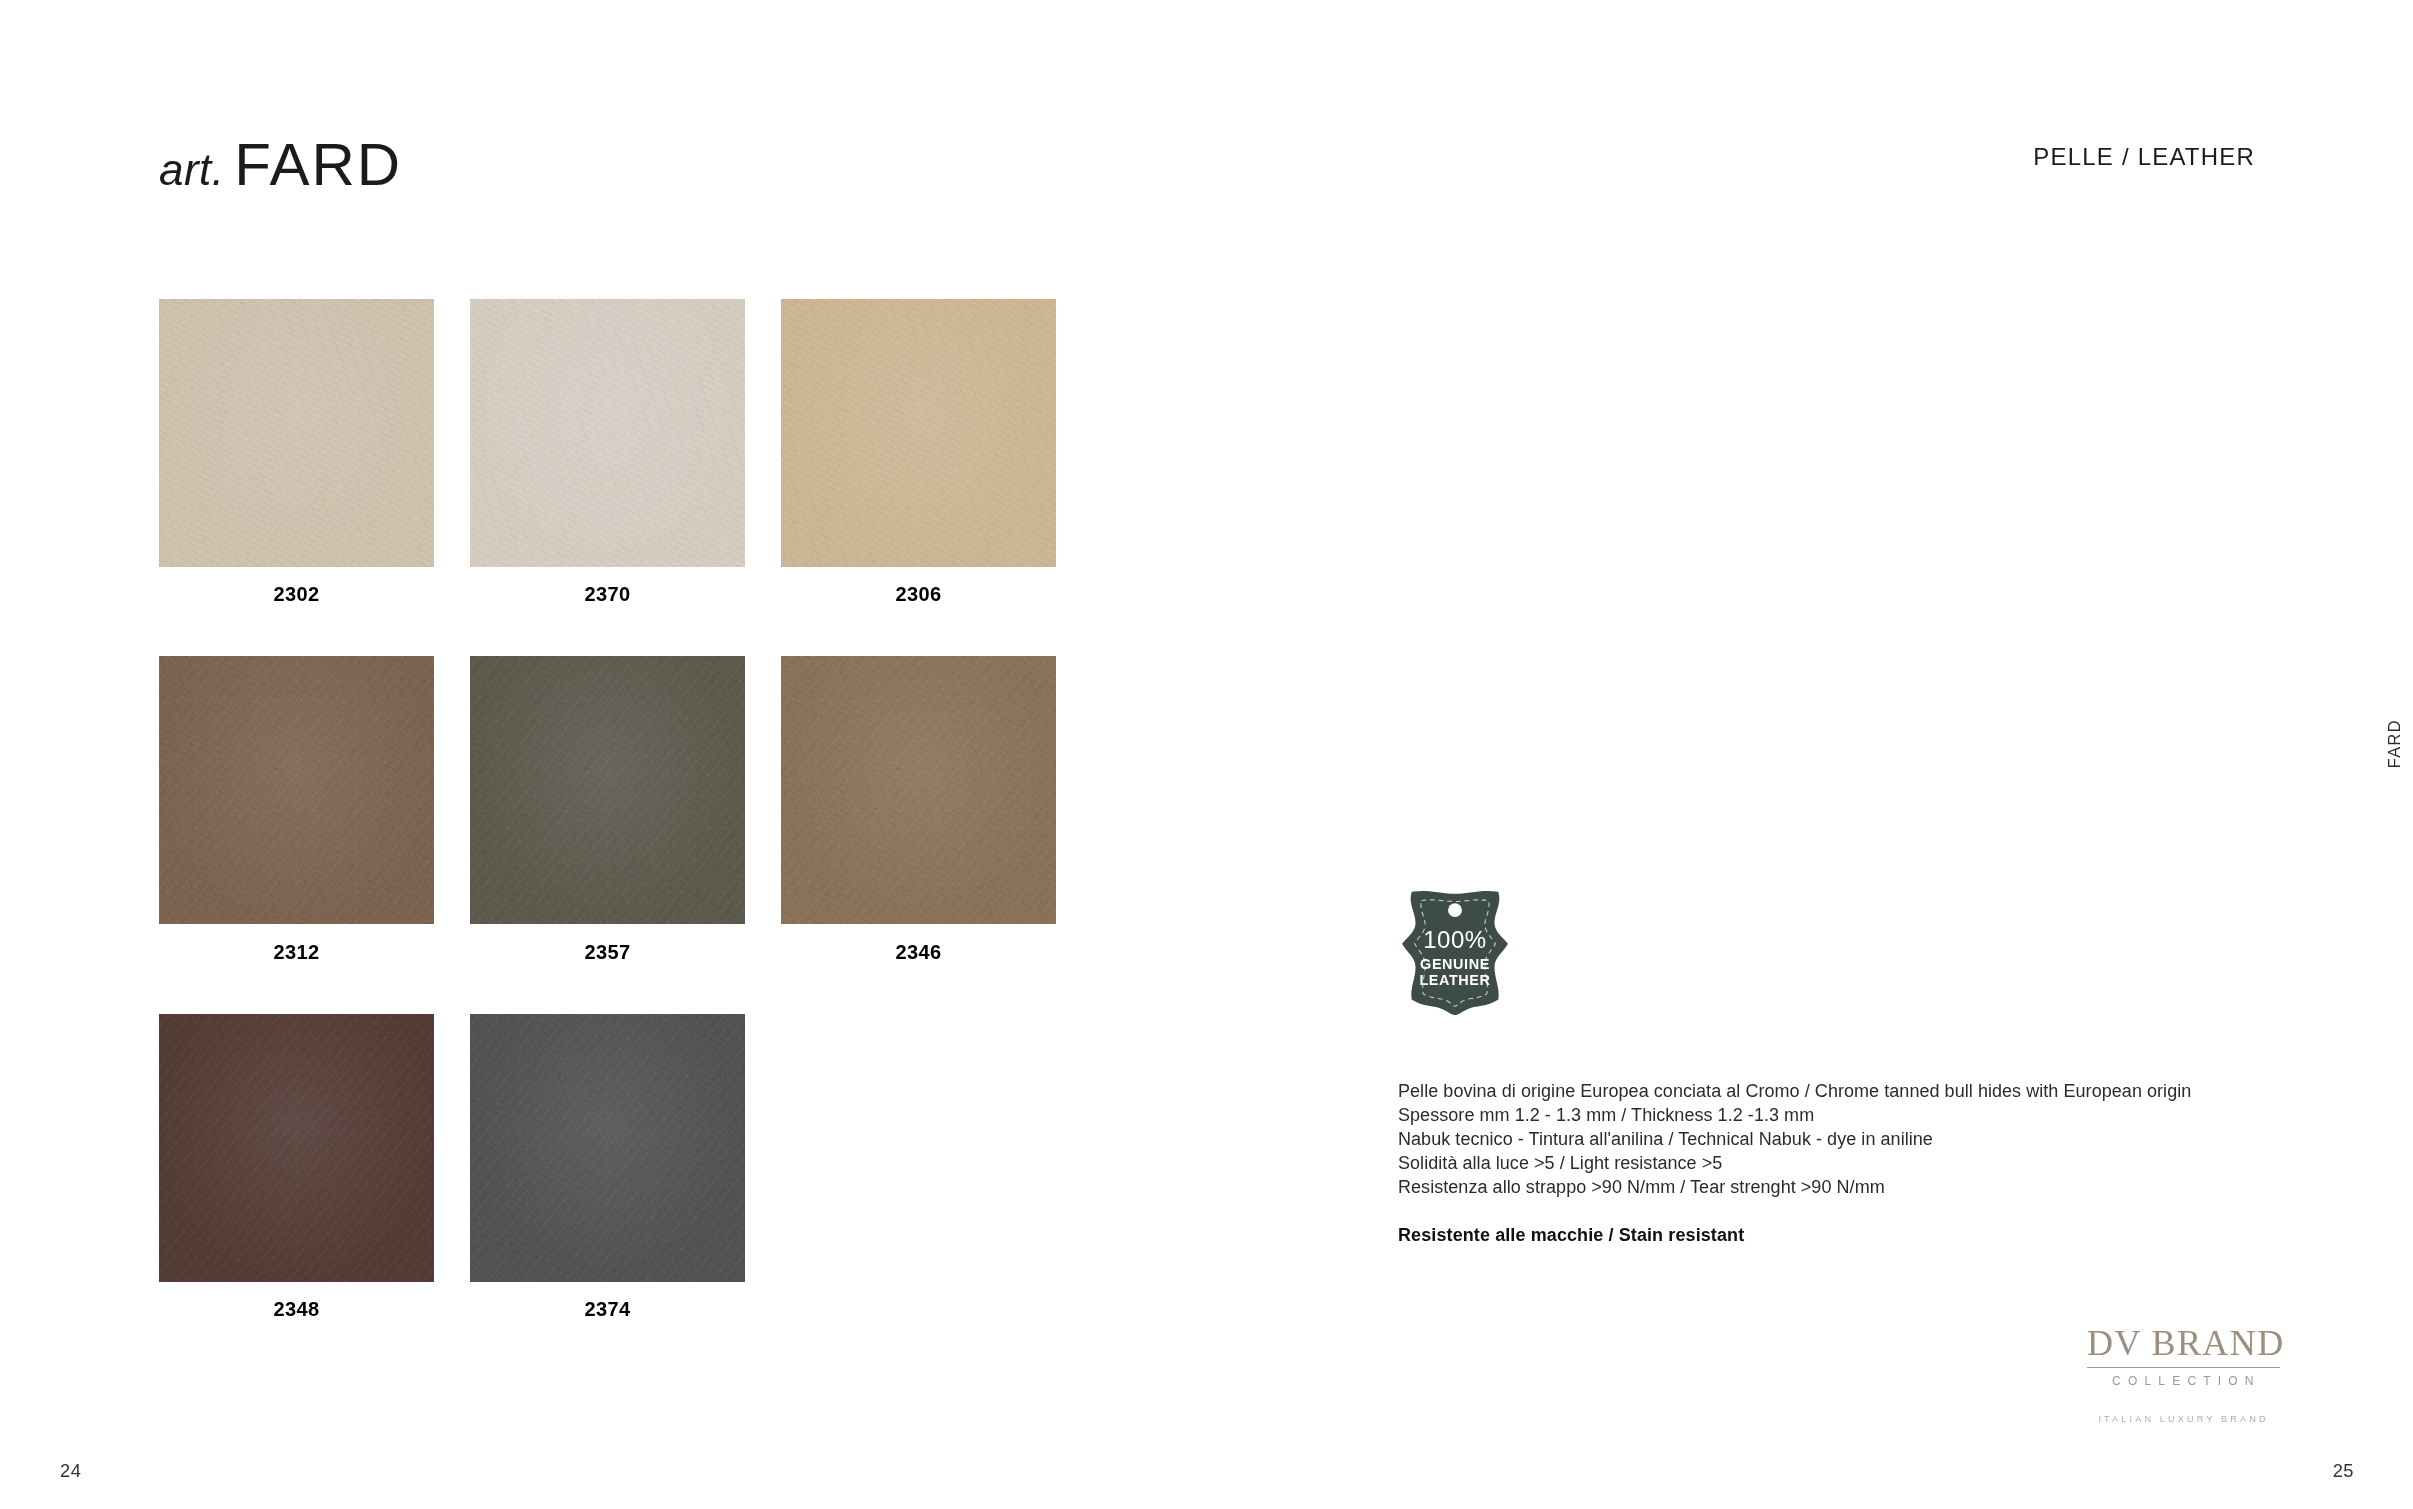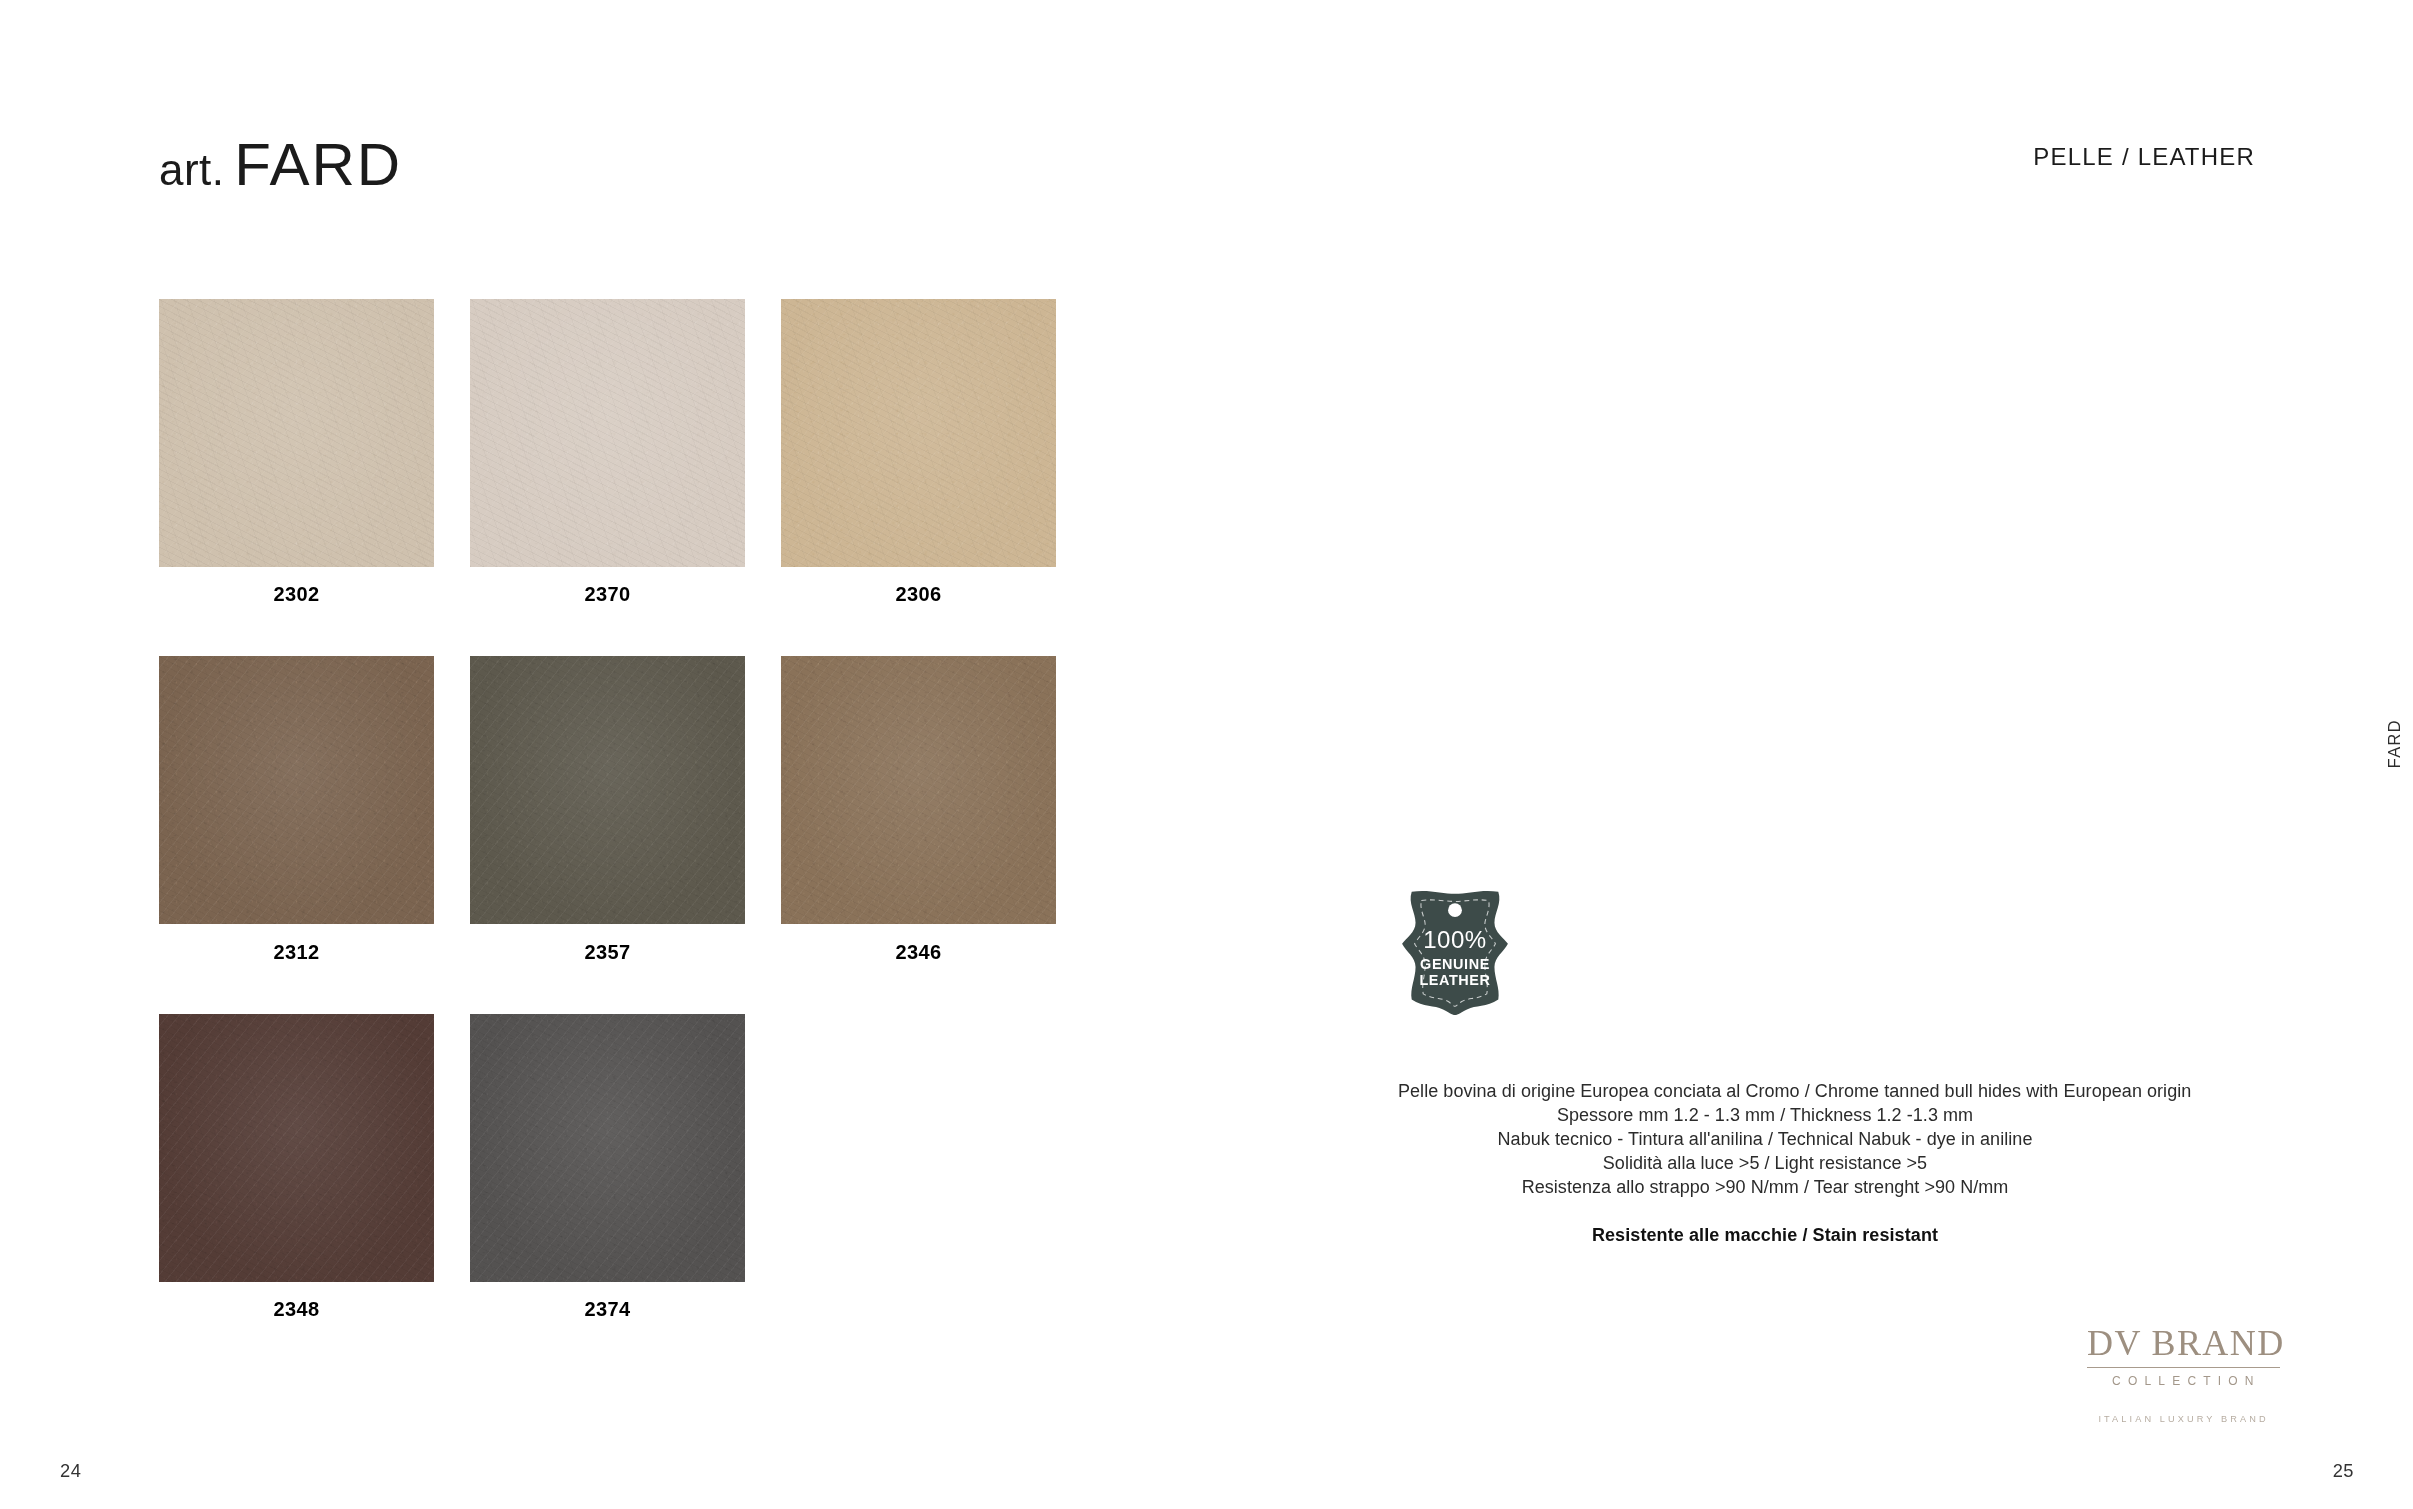--- a/index.html
+++ b/index.html
@@ -30,20 +30,21 @@
     left: 159px;
     top: 135px;
     font-size: 60px;
     line-height: 1;
     font-weight: 300;
     letter-spacing: 1px;
     color: #1b1b1b;
     white-space: nowrap;
   }
   .art-title .art-prefix {
+    font-style: italic;
     font-size: 44px;
     font-weight: 300;
     letter-spacing: 0.5px;
     padding-right: 9.7px;
     margin-top: 16px;
   }
   .art-title .art-name {
     font-size: 60px;
     font-weight: 300;
     letter-spacing: 1.9px;
@@ -126,21 +127,20 @@
     height: 127px;
   }
   .genuine-badge svg { display: block; width: 114px; height: 127px; }
 
   
   .spec-block {
     position: absolute;
     left: 1398px;
     top: 1079px;
     width: 734px;
-    text-align: center;
   }
   .spec-line {
     font-size: 18px;
     line-height: 24px;
     color: #2b2b2b;
     letter-spacing: 0.05px;
     white-space: nowrap;
   }
   .spec-highlight {
     margin-top: 26px;

